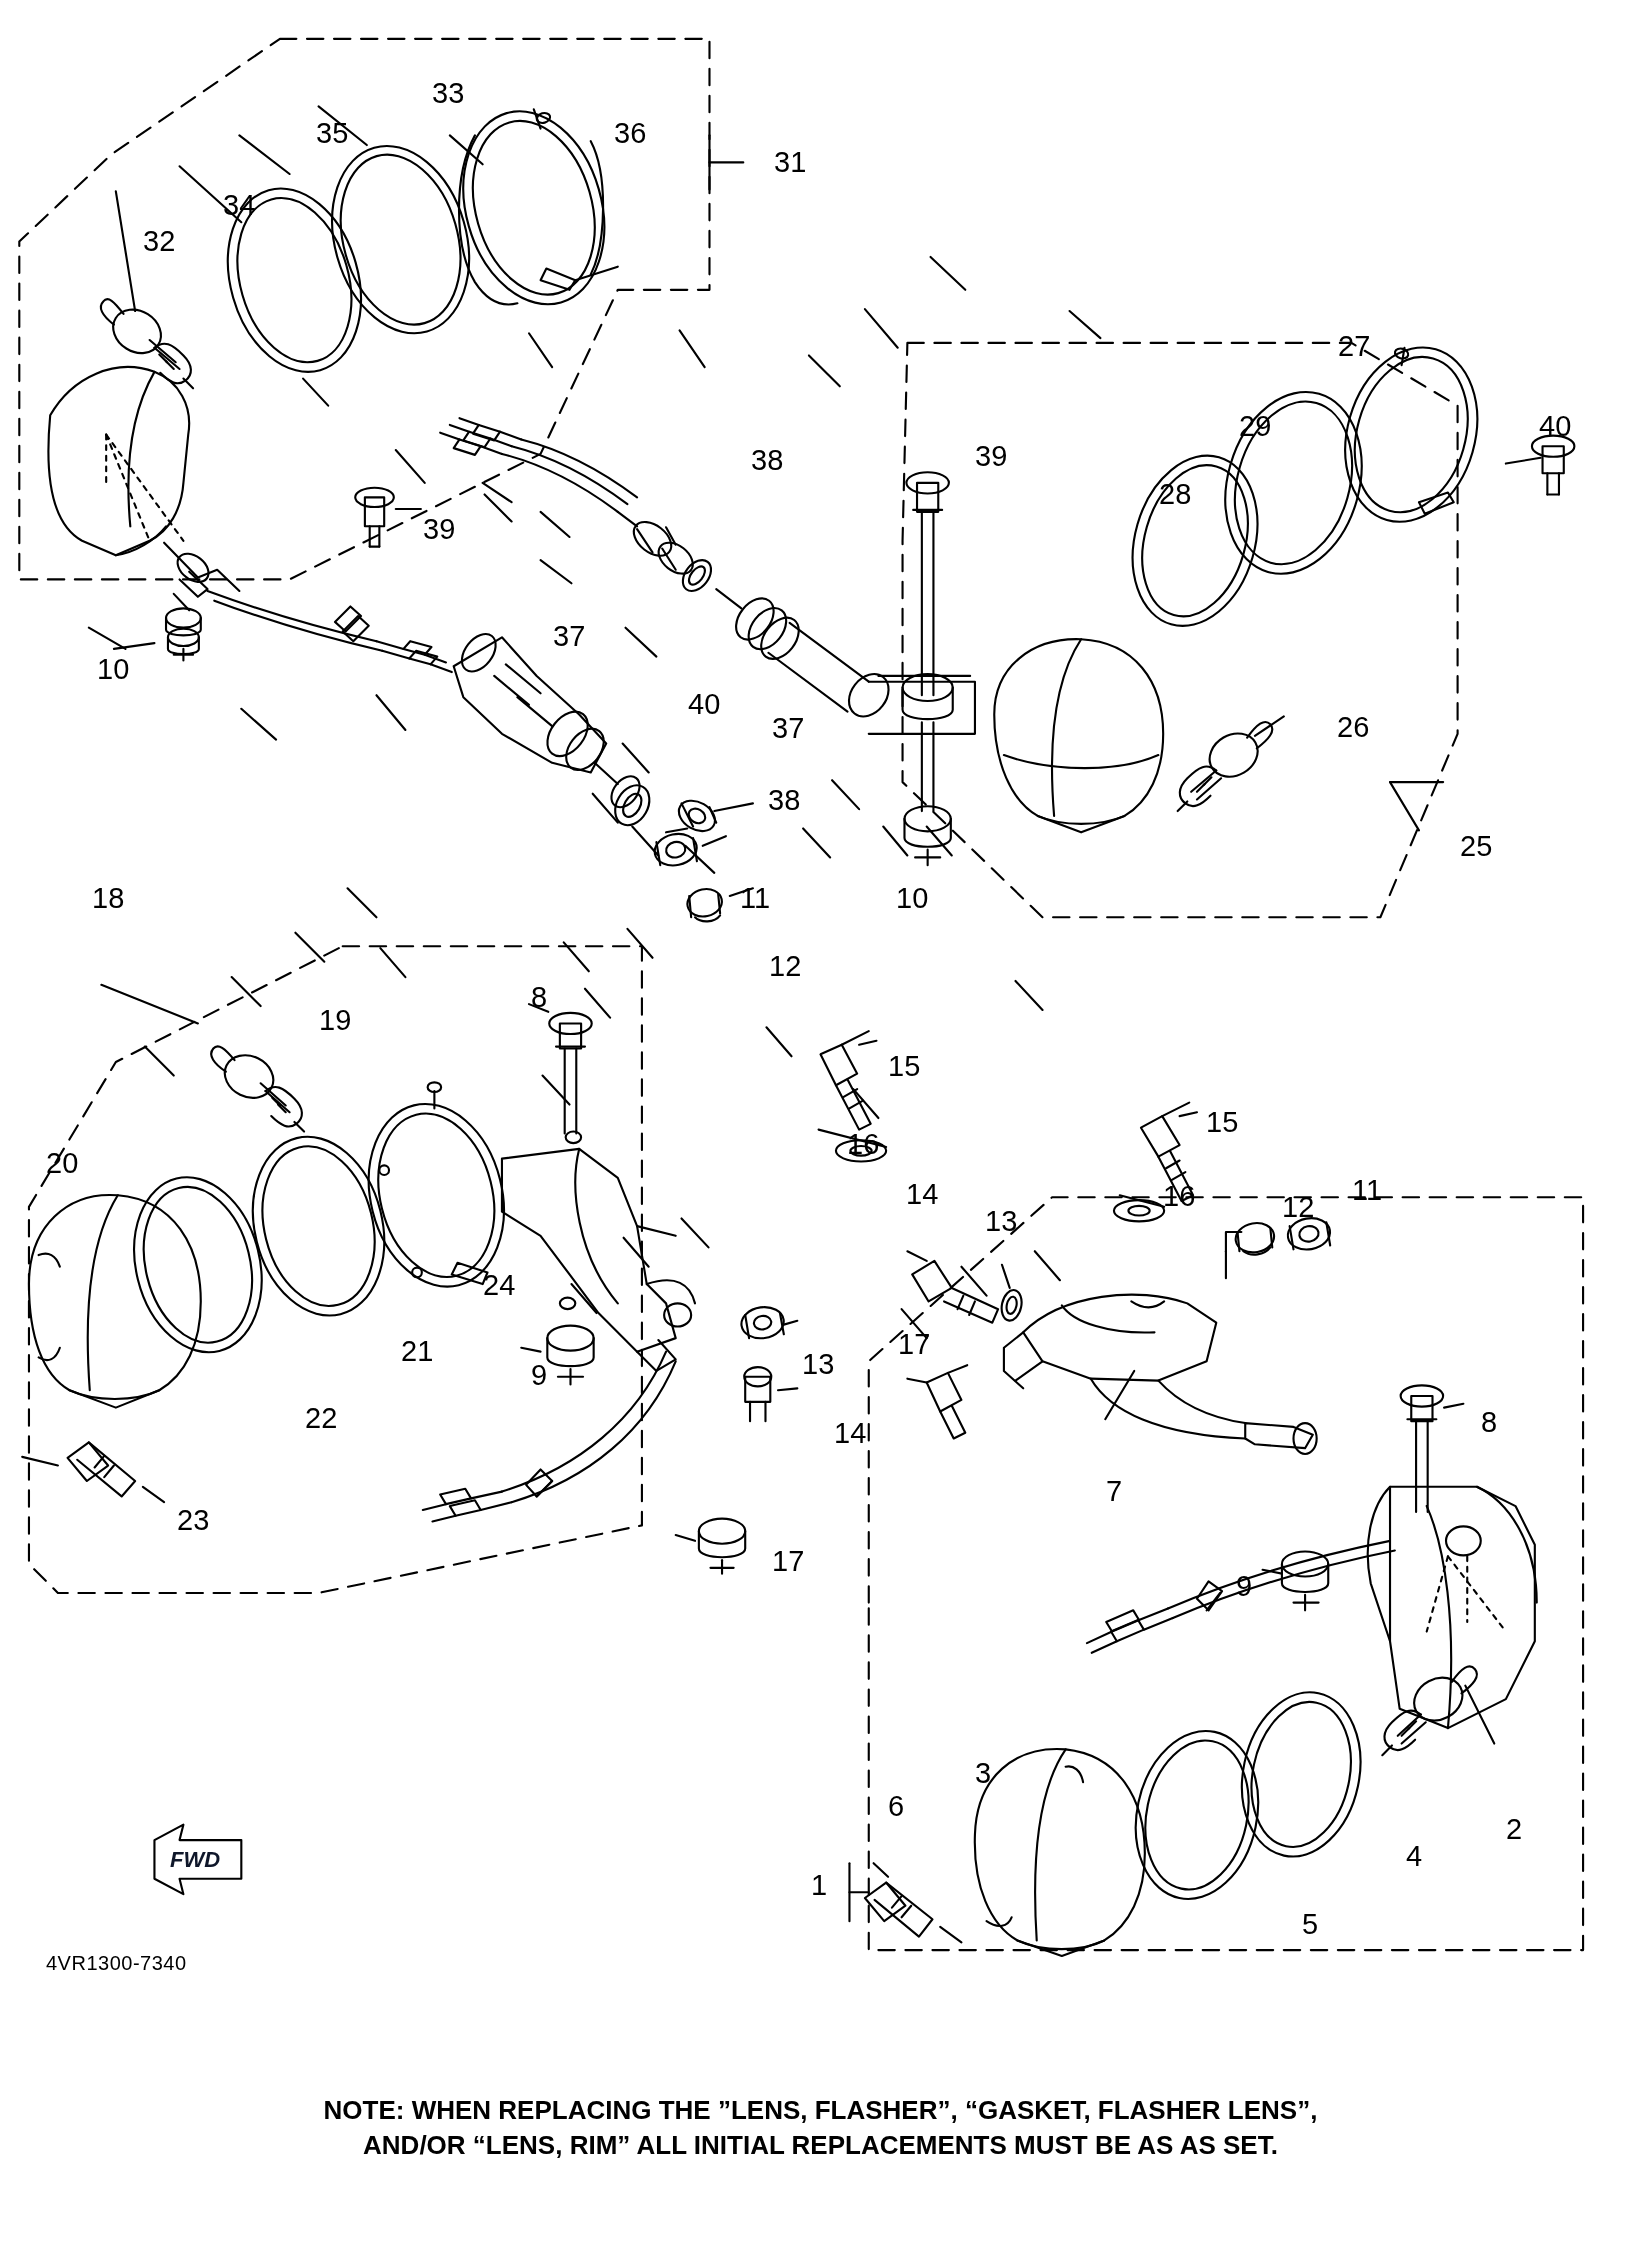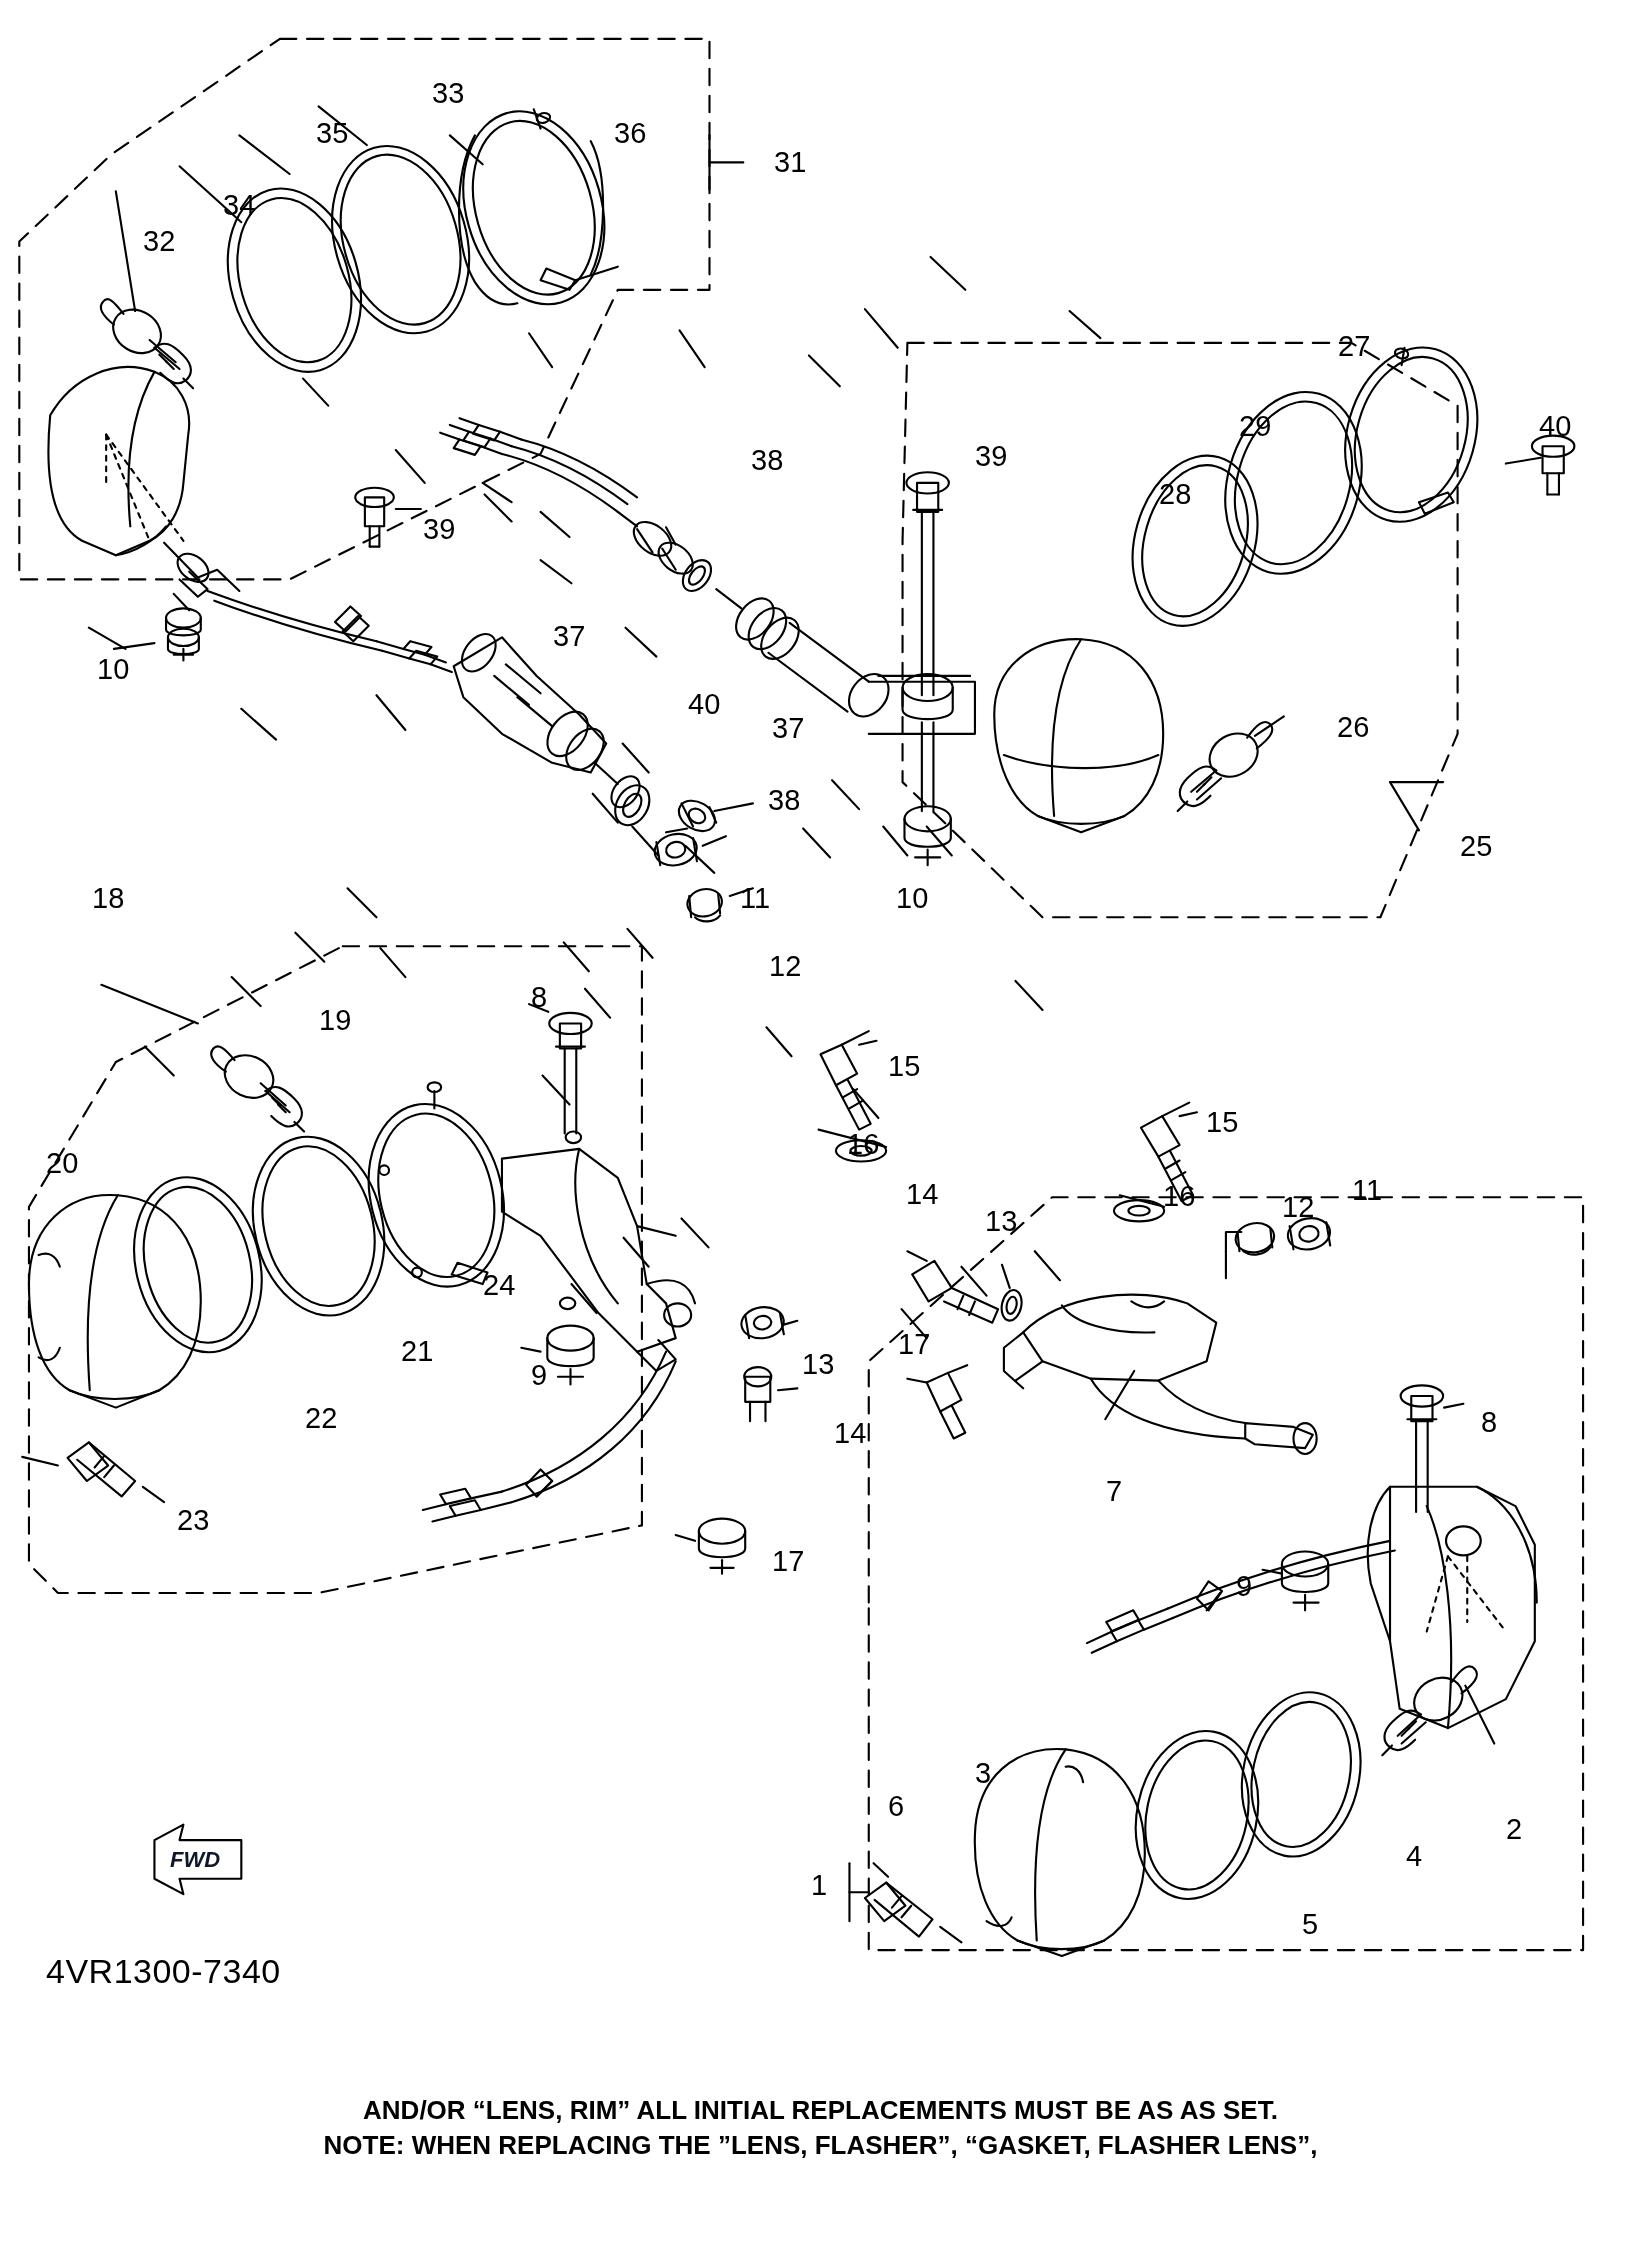--- a/index.html
+++ b/index.html
@@ -32,21 +32,21 @@
     font-family: "Liberation Sans", sans-serif;
     font-size: 29px;
     font-weight: 400;
     color: #000;
     white-space: nowrap;
     line-height: 1;
   }
   .partno {
     position: absolute;
     font-family: "Liberation Sans", sans-serif;
-    font-size: 34px;
+    font-size: 20px;
     letter-spacing: 0.5px;
     color: #000;
     white-space: nowrap;
   }
   .fwd-label {
     position: absolute;
     font-family: "Liberation Sans", sans-serif;
     font-size: 22px;
     font-weight: bold;
     font-style: italic;
@@ -558,18 +558,18 @@
   <div class="callout" style="left:888px;top:1792px;">6</div>
   <div class="callout" style="left:1406px;top:1842px;">4</div>
   <div class="callout" style="left:811px;top:1871px;">1</div>
   <div class="callout" style="left:1302px;top:1910px;">5</div>
 
   <div class="fwd-label" style="left:170px;top:1847px;">FWD</div>
 
   <div class="partno" style="left:46px;top:1952px;">4VR1300-7340</div>
 
   <div class="note" style="top:2093px;">
+    <span>NOTE: WHEN REPLACING THE  ”LENS, FLASHER”, “GASKET, FLASHER LENS”,</span>
     <span>AND/OR “LENS, RIM” ALL INITIAL REPLACEMENTS MUST BE AS AS SET.</span>
-    <span>NOTE: WHEN REPLACING THE  ”LENS, FLASHER”, “GASKET, FLASHER LENS”,</span>
   </div>
 
 </div>
 
 
 </body></html>

